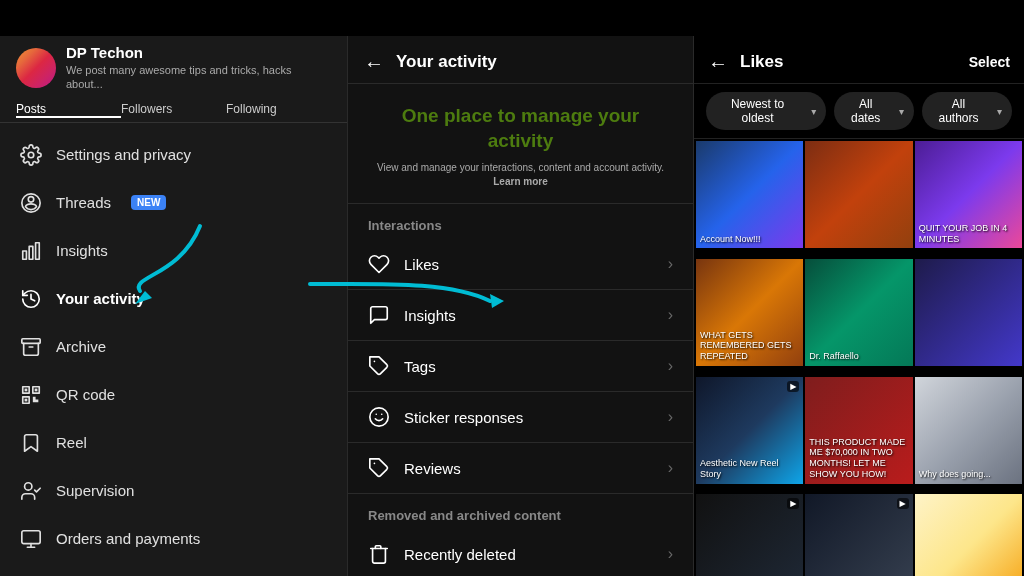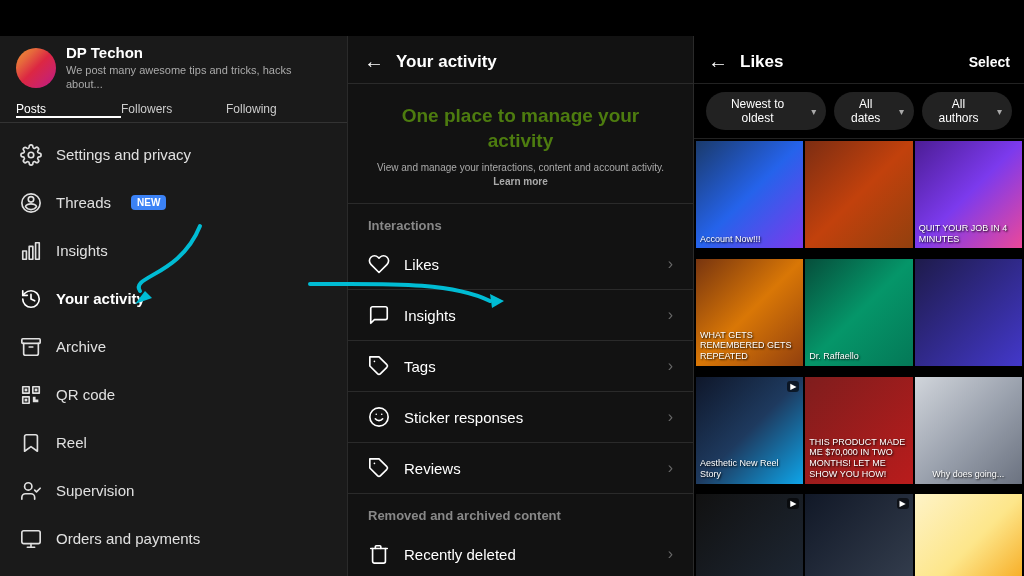--- a/index.html
+++ b/index.html
@@ -272,21 +272,21 @@
 
     
     .c1 { background: linear-gradient(135deg, #1a3a6b 0%, #2563eb 50%, #7c3aed 100%); }
     .c2 { background: linear-gradient(135deg, #7c2d12 0%, #c2410c 50%, #92400e 100%); }
     .c3 { background: linear-gradient(135deg, #4c1d95 0%, #7c3aed 50%, #ec4899 100%); }
     .c4 { background: linear-gradient(135deg, #78350f 0%, #d97706 50%, #92400e 100%); }
     .c5 { background: linear-gradient(135deg, #064e3b 0%, #059669 50%, #047857 100%); }
     .c6 { background: linear-gradient(135deg, #1e1b4b 0%, #4338ca 100%); }
     .c7 { background: linear-gradient(135deg, #0f172a 0%, #1e3a5f 50%, #0ea5e9 100%); }
     .c8 { background: linear-gradient(135deg, #7f1d1d 0%, #b91c1c 100%); }
-    .c9 { background: linear-gradient(135deg, #d1d5db 0%, #9ca3af 50%, #6b7280 100%); text-align: center; }
+    .c9 { background: linear-gradient(135deg, #d1d5db 0%, #9ca3af 50%, #6b7280 100%); }
     .c10 { background: linear-gradient(135deg, #111 0%, #1f2937 100%); }
     .c11 { background: linear-gradient(135deg, #111827 0%, #374151 100%); }
     .c12 { background: linear-gradient(135deg, #fef3c7 0%, #fde68a 50%, #f59e0b 100%); }
 
     .grid-item-text {
       position: absolute;
       bottom: 4px;
       left: 4px;
       right: 4px;
       color: #fff;

